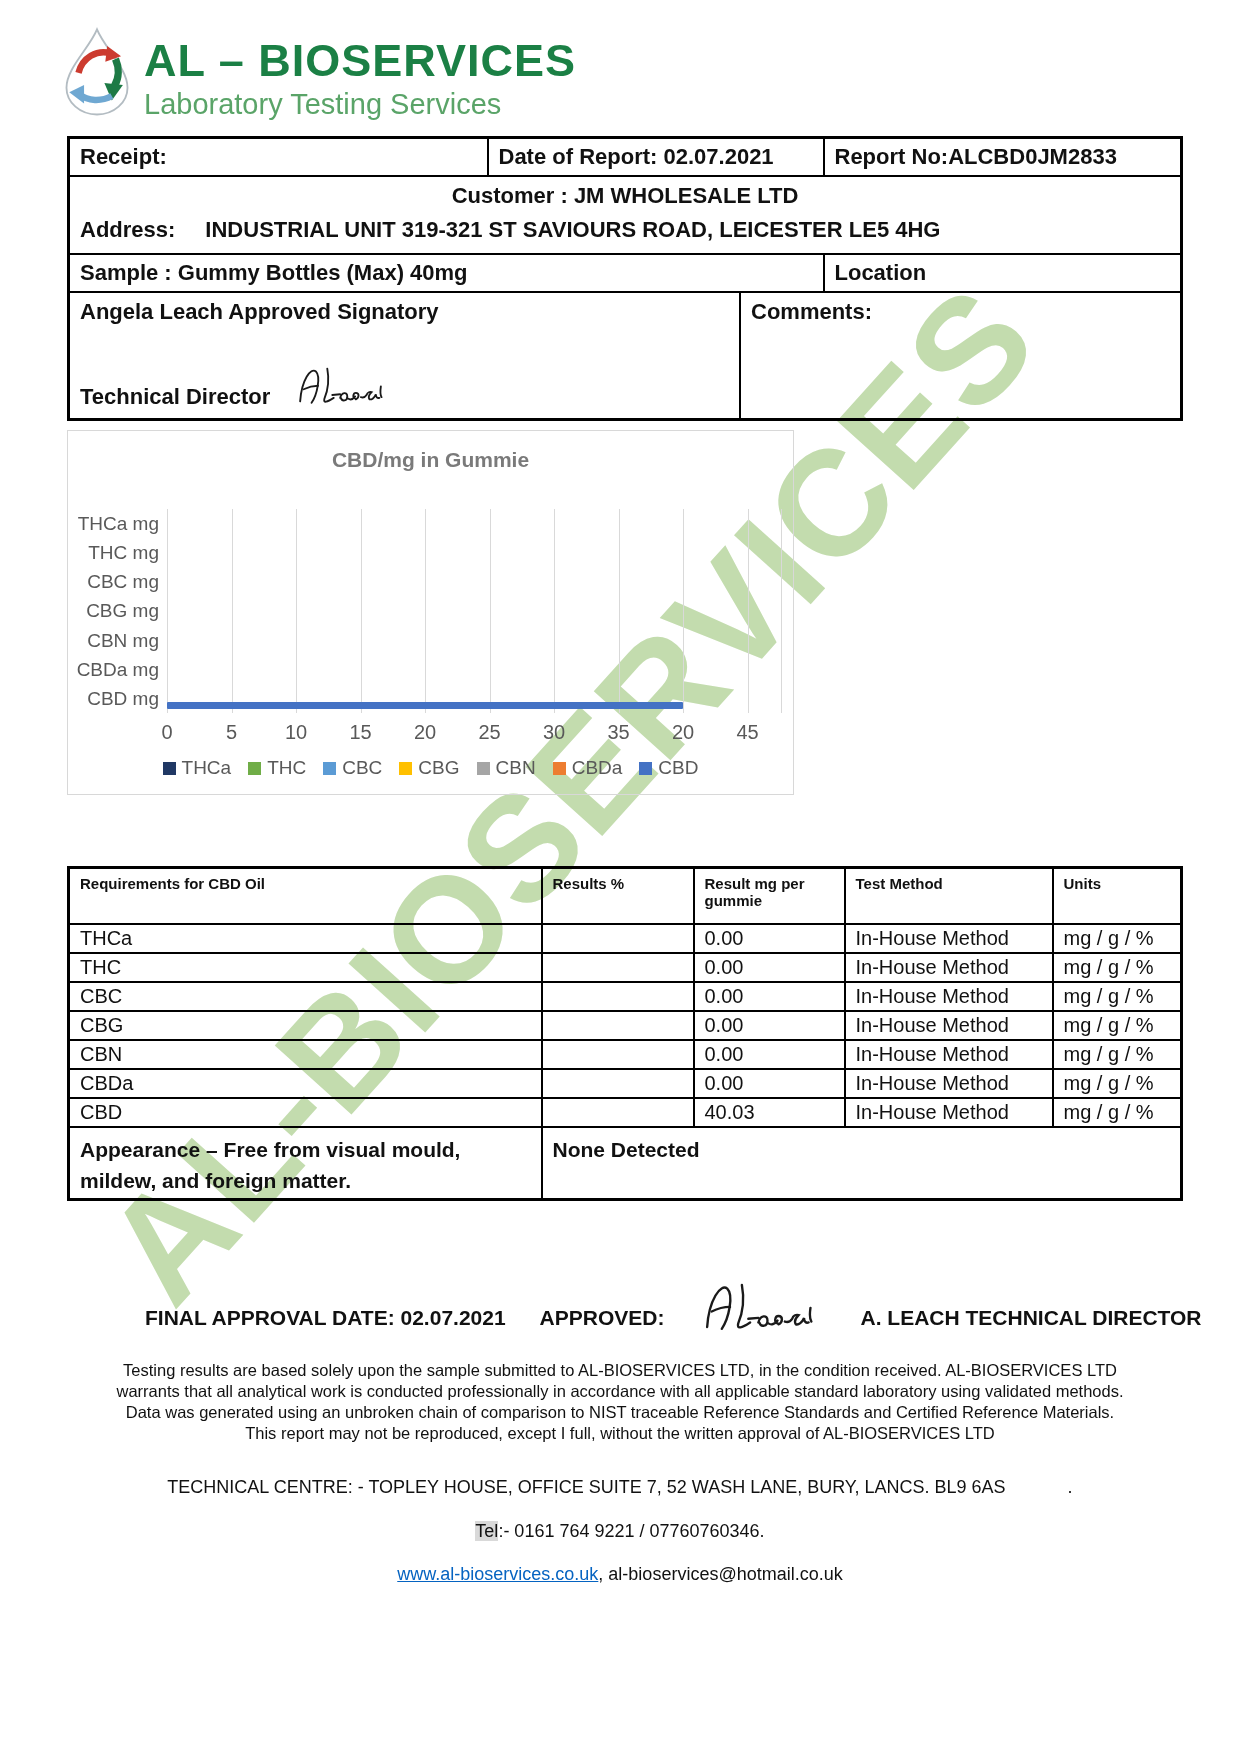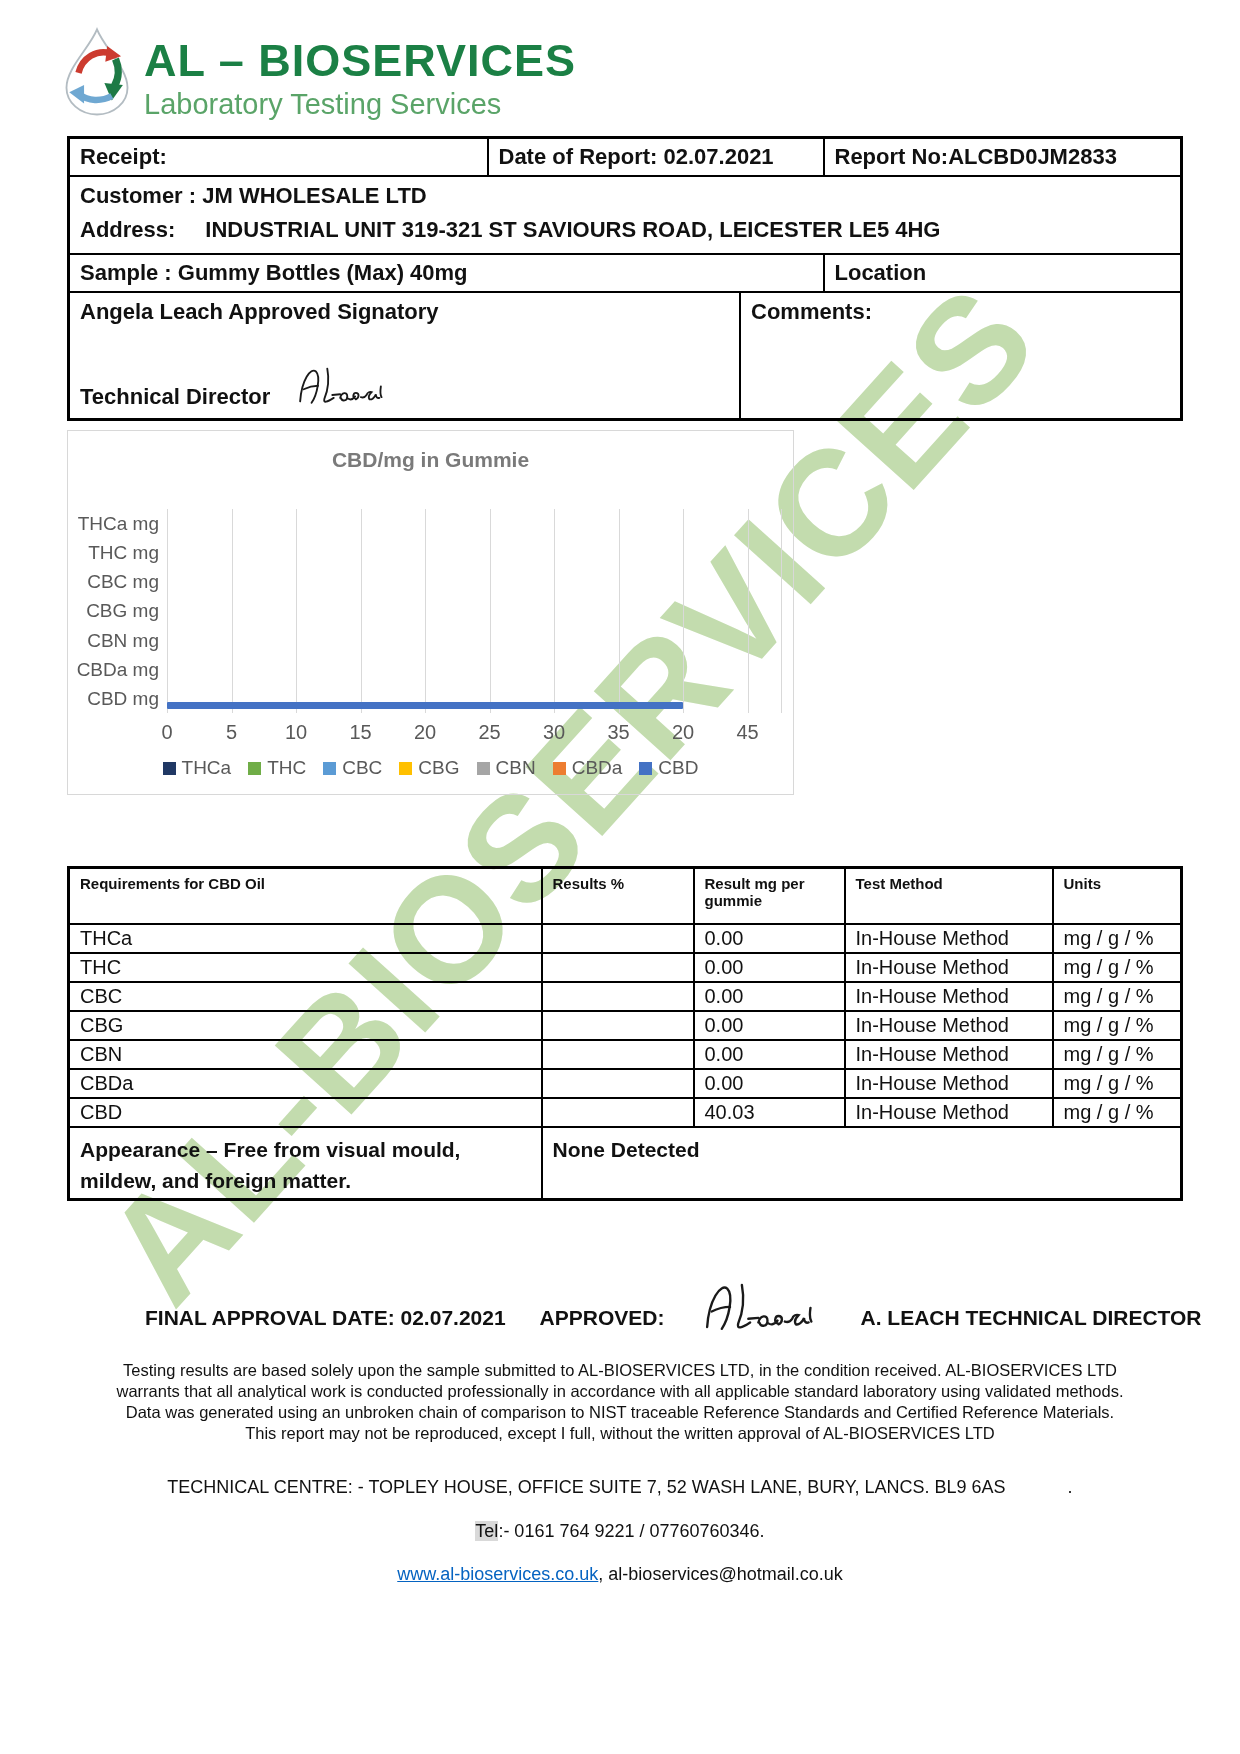--- a/index.html
+++ b/index.html
@@ -17,21 +17,21 @@
 
   
   .logo { position:absolute; left:60px; top:24px; display:flex; align-items:flex-end; gap:10px; }
   .logo-title { font-size:45px; font-weight:700; color:#1b8045; letter-spacing:1px; line-height:50px; }
   .logo-sub { font-size:29px; font-weight:400; color:#5aa468; line-height:36px; }
 
   
   .hdr-table { position:absolute; left:67px; top:136px; width:1113px; border-collapse:collapse; table-layout:fixed; border:3px solid #000; }
   .hdr-table td { border:2px solid #000; font-size:22px; font-weight:700; color:#111; padding:3px 10px; vertical-align:top; }
   .row1 td { height:38px; vertical-align:middle; }
-  .cust-cell { height:78px; }
+  .cust-cell { height:78px;text-align:center; }
   .cust-line { margin:3px 0 8px 0; }
   .addr-line { display:flex; }
   .addr-value { margin-left:30px; }
   .row3 td { height:38px; vertical-align:middle; }
   .sig-cell { padding:0 !important; height:128px; }
   .sig-flex { display:flex; height:100%; }
   .sig-left { width:669px; padding:6px 10px; display:flex; flex-direction:column; justify-content:space-between; }
   .sig-right { flex:1; border-left:2px solid #000; padding:6px 10px; }
   .director-line { display:flex; align-items:flex-end; gap:22px; padding-bottom:2px; }
   .sig-svg { display:block; }

